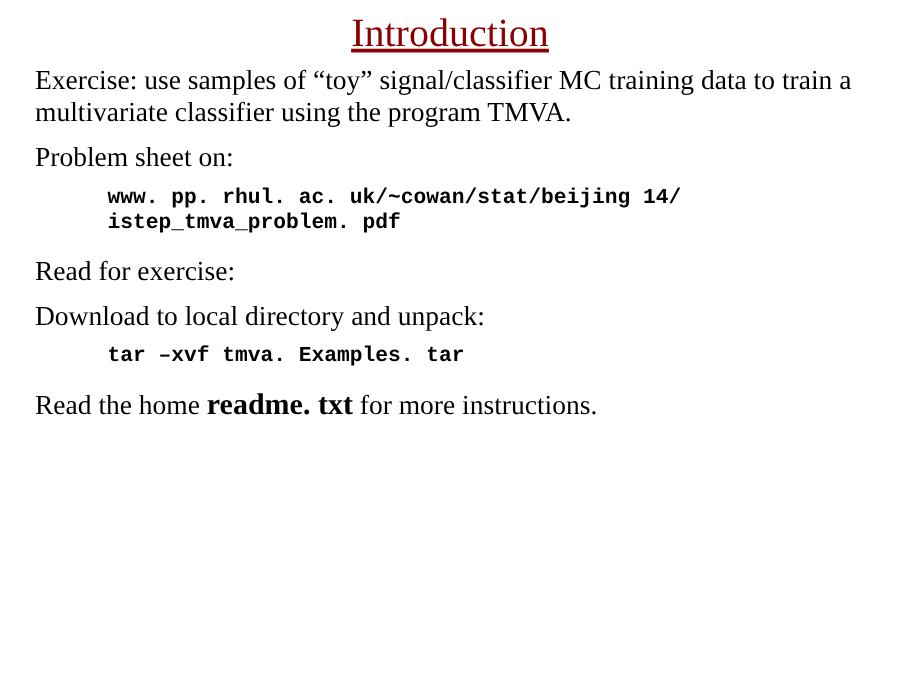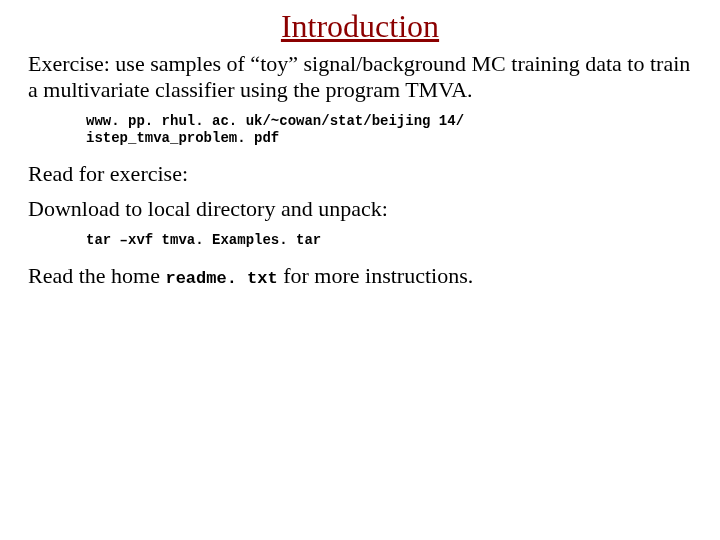--- a/index.html
+++ b/index.html
@@ -27,40 +27,41 @@
     font-weight: normal;
   }
   .body {
     font-size: 22px;
     line-height: 1.18;
     margin: 0 0 10px 0;
   }
   .mono-block {
     font-family: "Courier New", Courier, monospace;
     font-weight: bold;
-    font-size: 14px;
+    font-size: 17px;
     line-height: 1.2;
     margin: 2px 0 14px 58px;
     white-space: pre-line;
   }
   .mono-inline {
-    font-family: Liberation Mono, monospace;
+    font-family: Liberation Serif, serif;
     font-weight: bold;
-    font-size: 17px;
+    font-size: 24px;
   }
 </style>
 </head>
 <body>
 
 <div class="slide">
 
   <h1 class="title">Introduction</h1>
 
-  <p class="body">Exercise:  use samples of “toy” signal/background MC training data to train a multivariate classifier using the program TMVA.</p>
+  <p class="body">Exercise:  use samples of “toy” signal/classifier MC training data to train a multivariate classifier using the program TMVA.</p>
 
+  <p class="body">Problem sheet on:</p>
   <div class="mono-block">www. pp. rhul. ac. uk/~cowan/stat/beijing 14/
 istep_tmva_problem. pdf</div>
 
   <p class="body">Read for exercise:</p>
 
   <p class="body">Download to local directory and unpack:</p>
   <div class="mono-block">tar –xvf tmva. Examples. tar</div>
 
 
   <p class="body">

